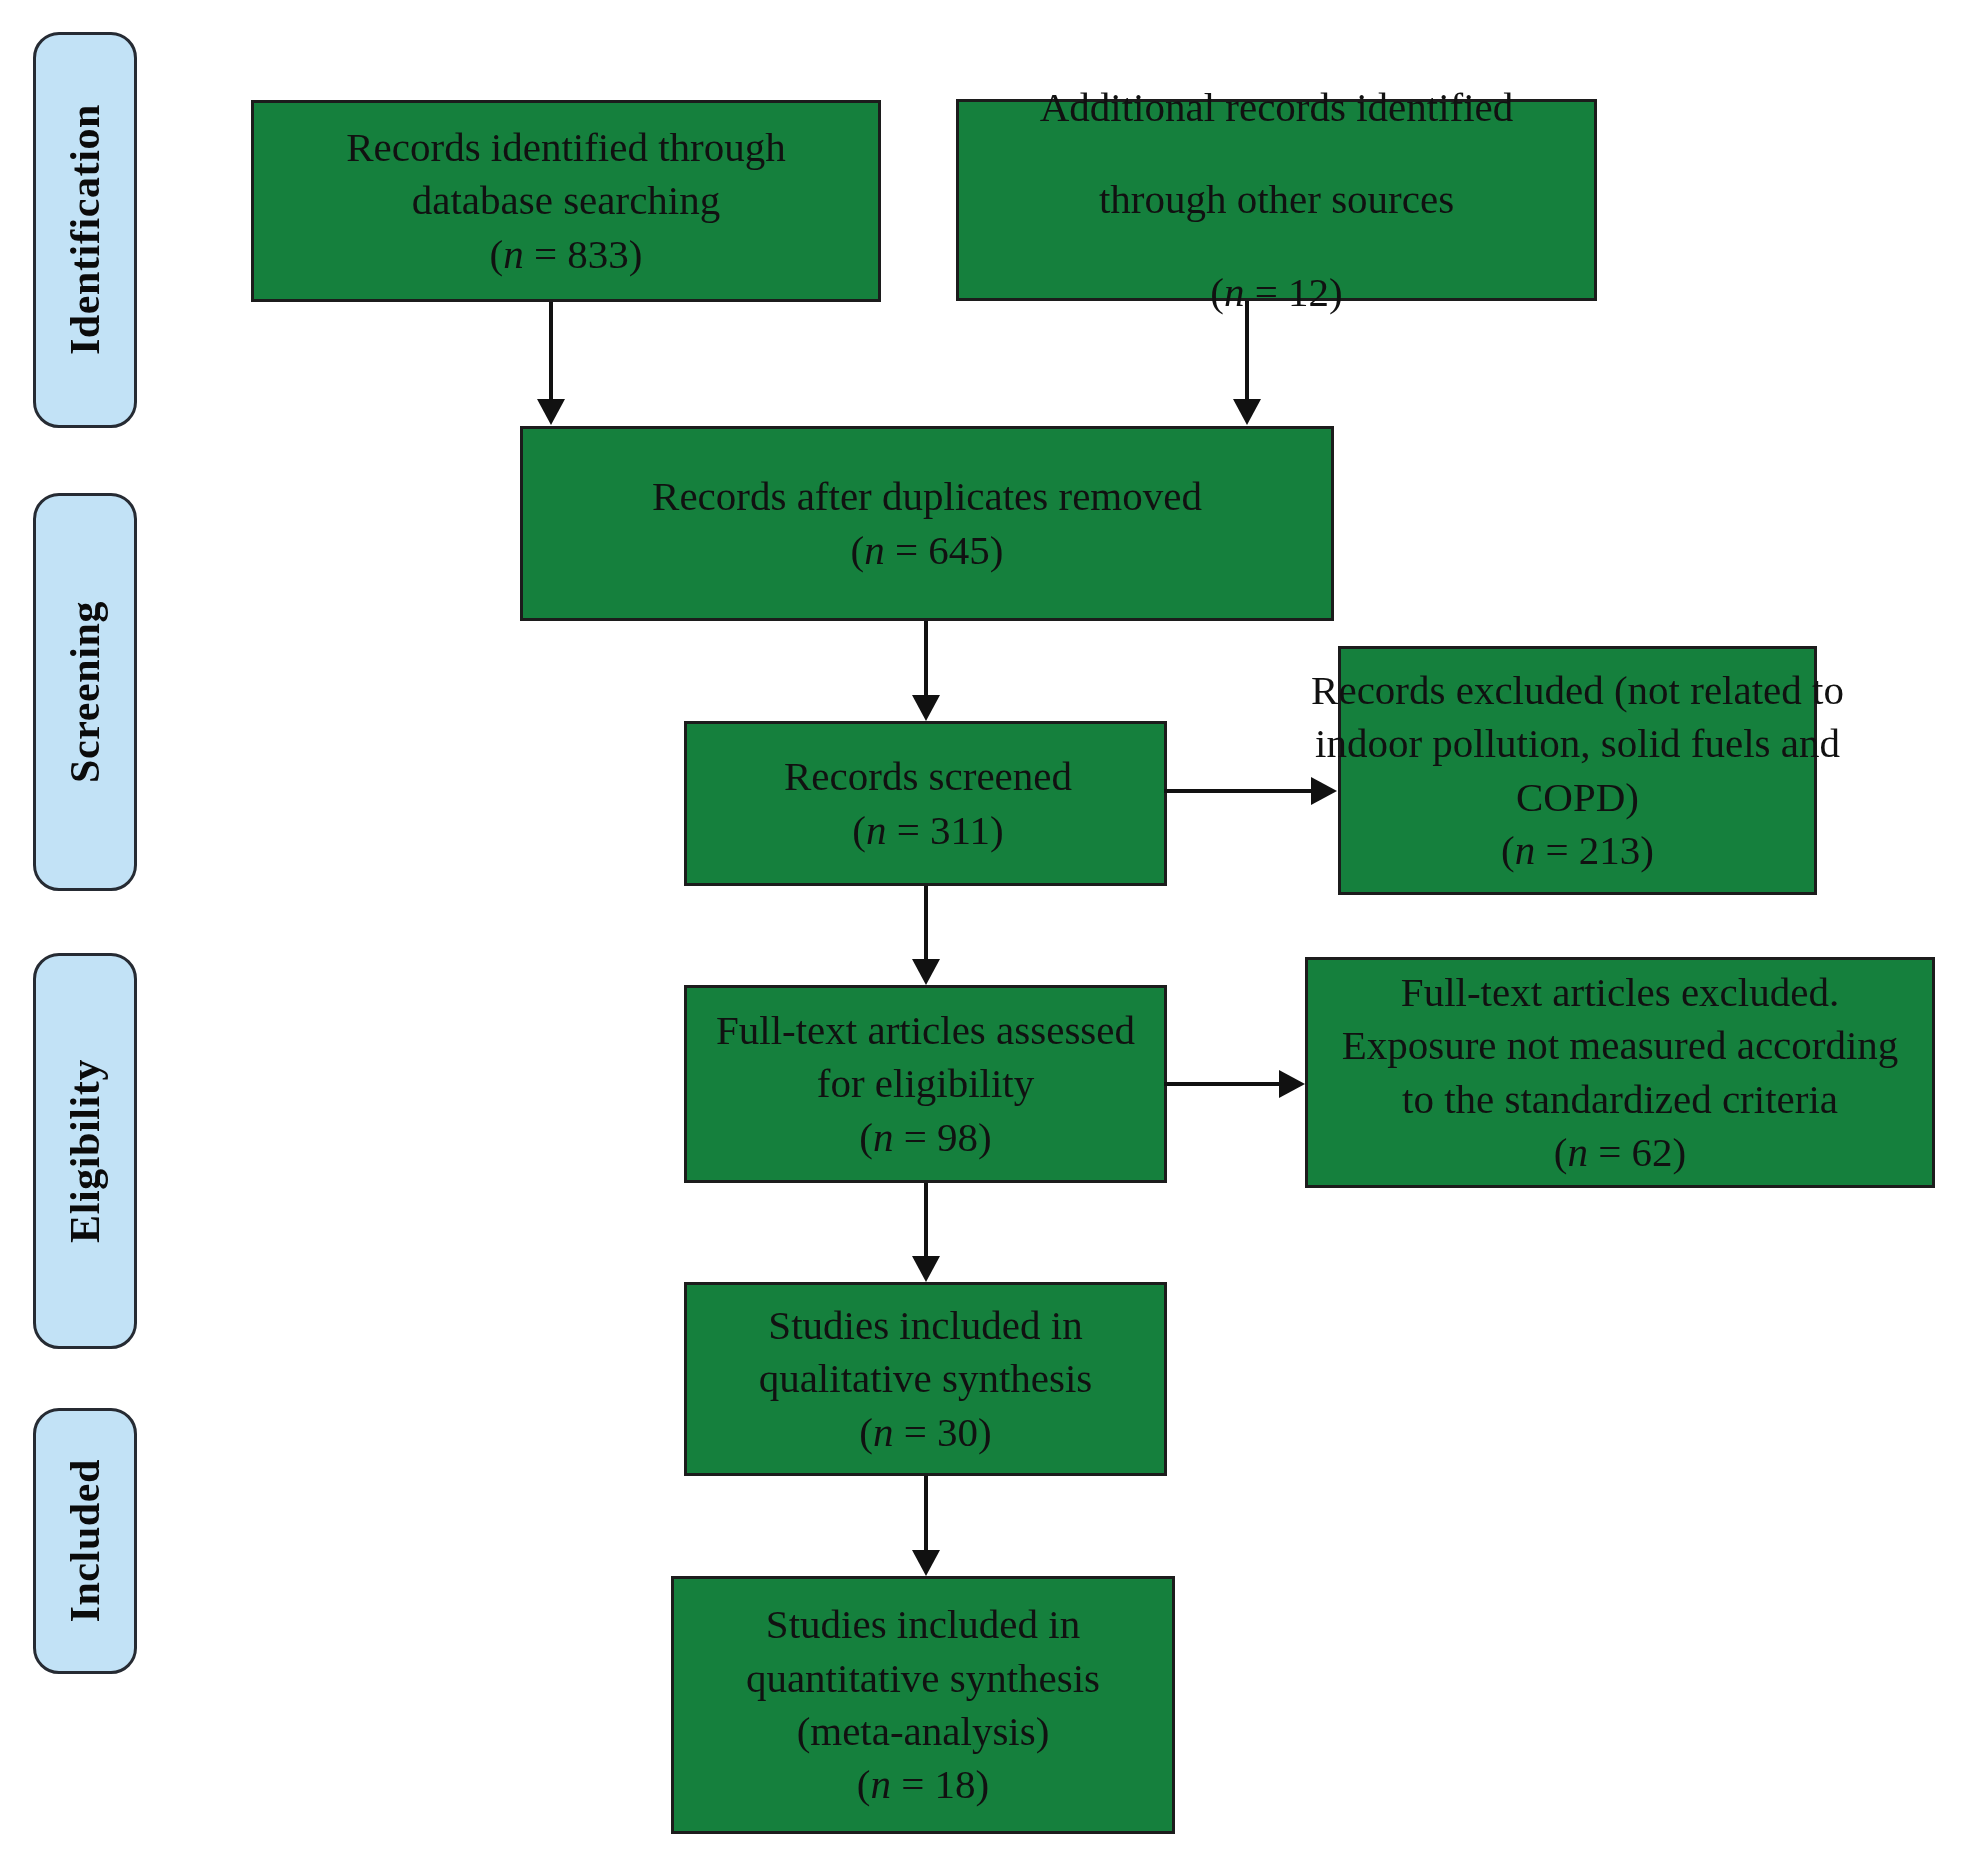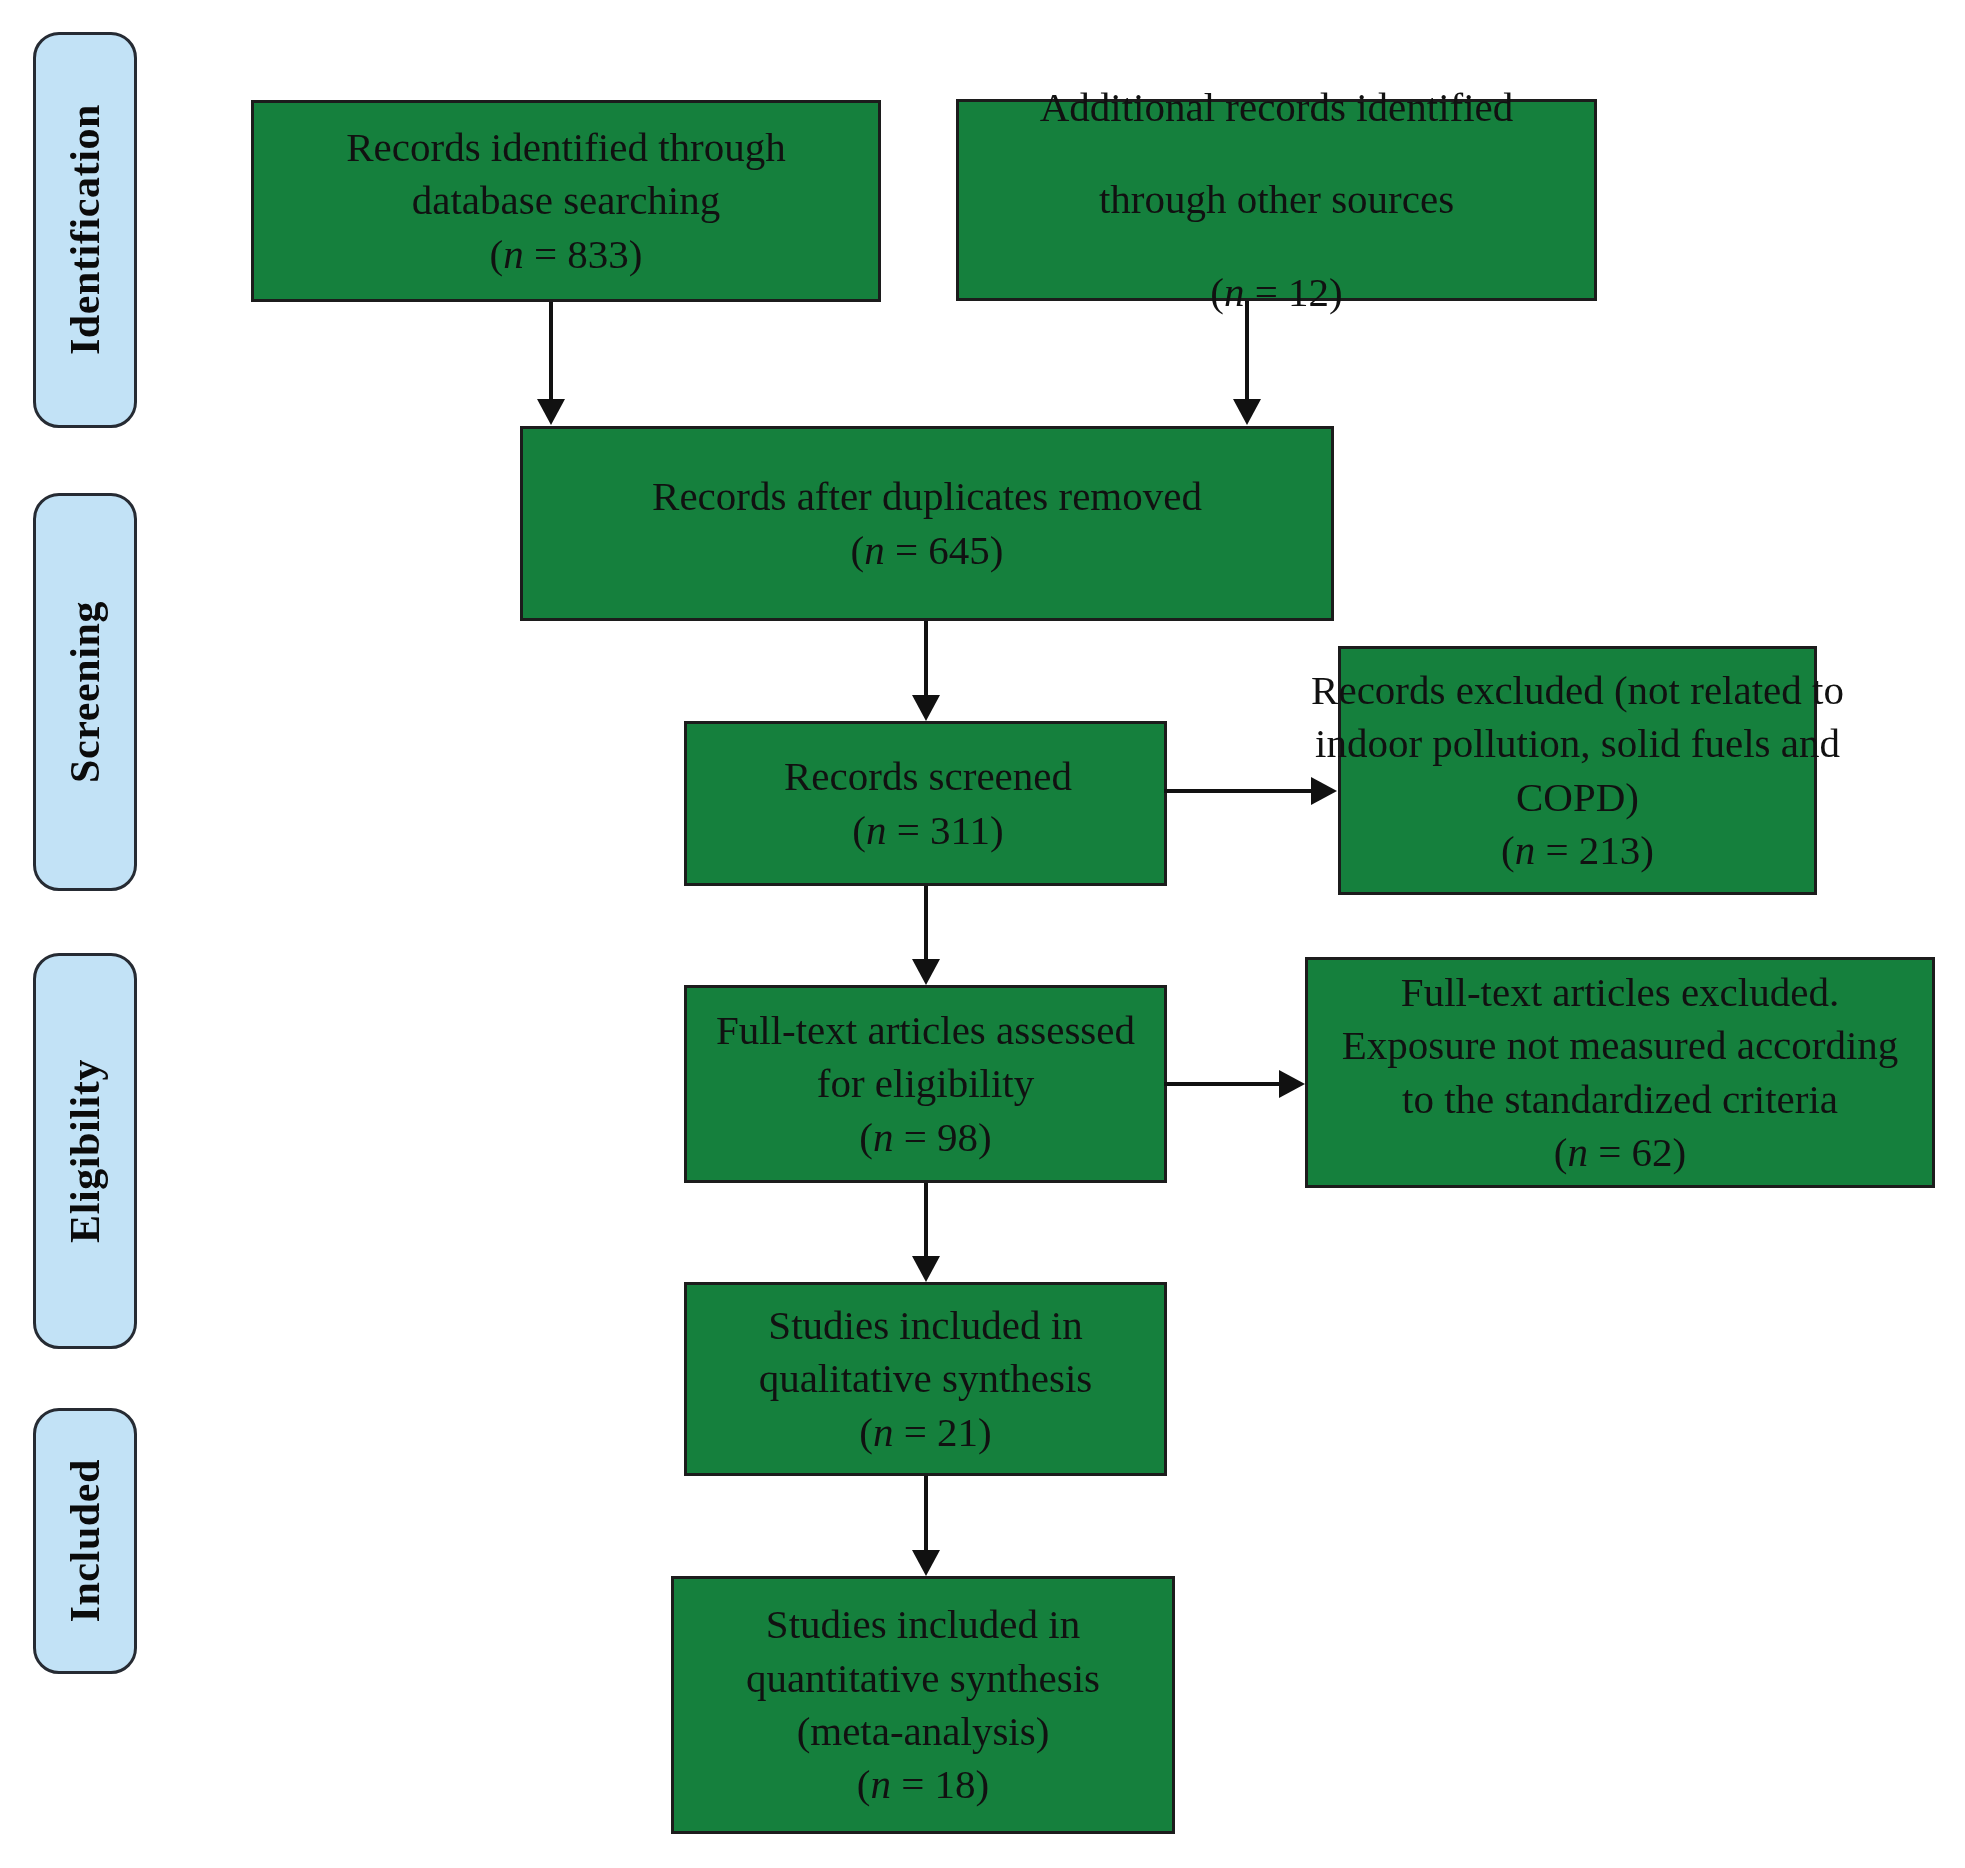--- a/index.html
+++ b/index.html
@@ -168,21 +168,21 @@
 
   <div class="h-line" style="left:1164px; top:1082px; width:117px;"></div>
   <div class="arrow-right" style="left:1279px; top:1070px;"></div>
 
   <div class="v-line" style="left:924px; top:1183px; height:74px;"></div>
   <div class="arrow-down" style="left:912px; top:1256px;"></div>
 
   <div class="flow-box" style="left:684px; top:1282px; width:483px; height:194px;">
     <div class="line">Studies included in</div>
     <div class="line">qualitative synthesis</div>
-    <div class="nline">(<span class="ital">n</span> = <span>21</span>)</div>
+    <div class="nline">(<span class="ital">n</span> = <span>30</span>)</div>
   </div>
 
   <div class="v-line" style="left:924px; top:1476px; height:75px;"></div>
   <div class="arrow-down" style="left:912px; top:1550px;"></div>
 
   <div class="flow-box" style="left:671px; top:1576px; width:504px; height:258px;">
     <div class="line">Studies included in</div>
     <div class="line">quantitative synthesis</div>
     <div class="line">(meta-analysis)</div>
     <div class="nline">(<span class="ital">n</span> = <span>18</span>)</div>

